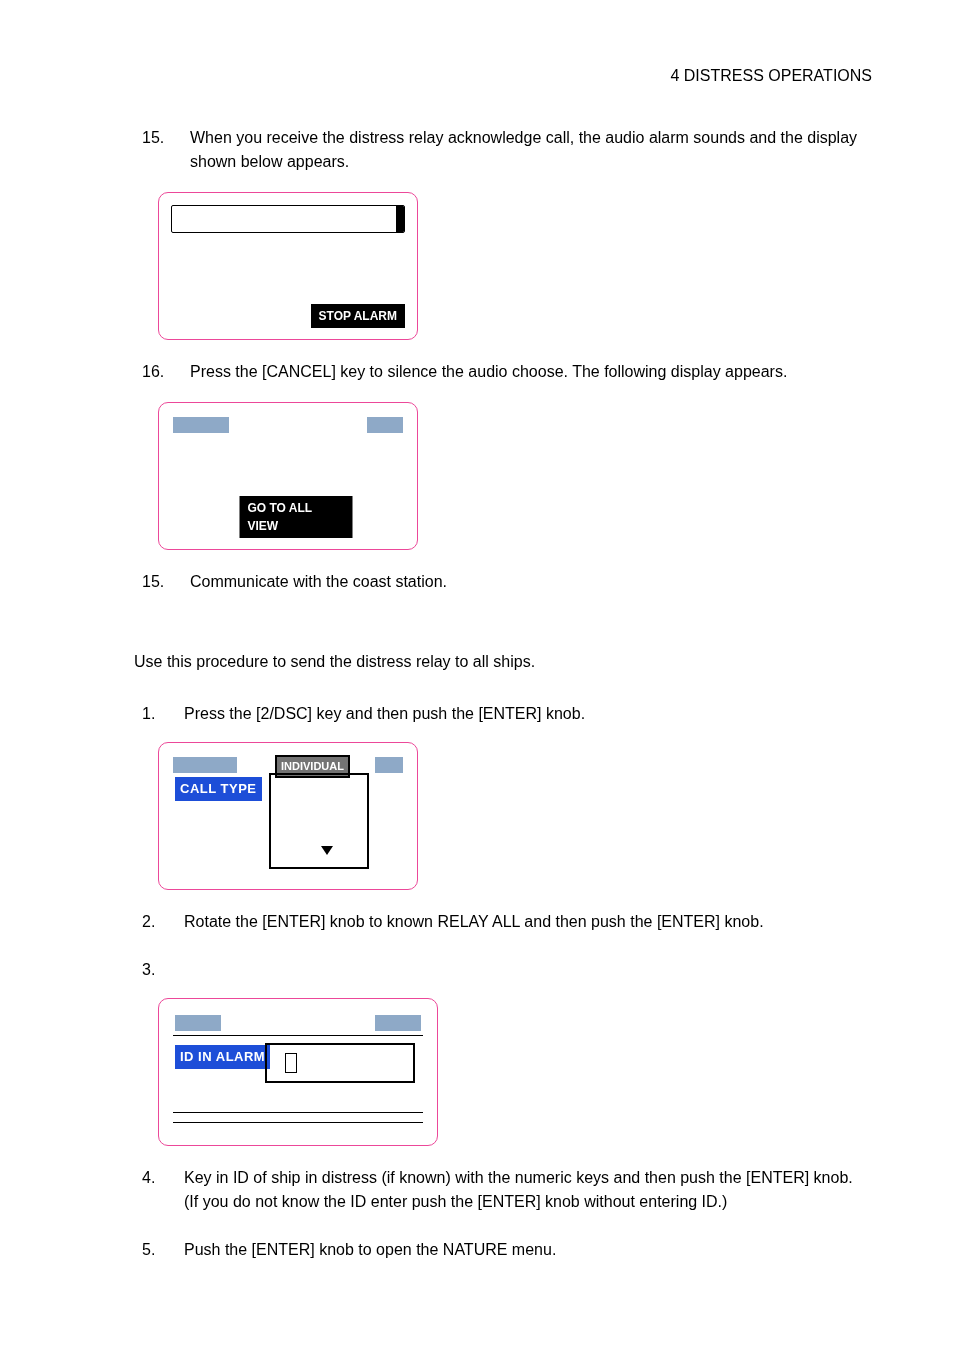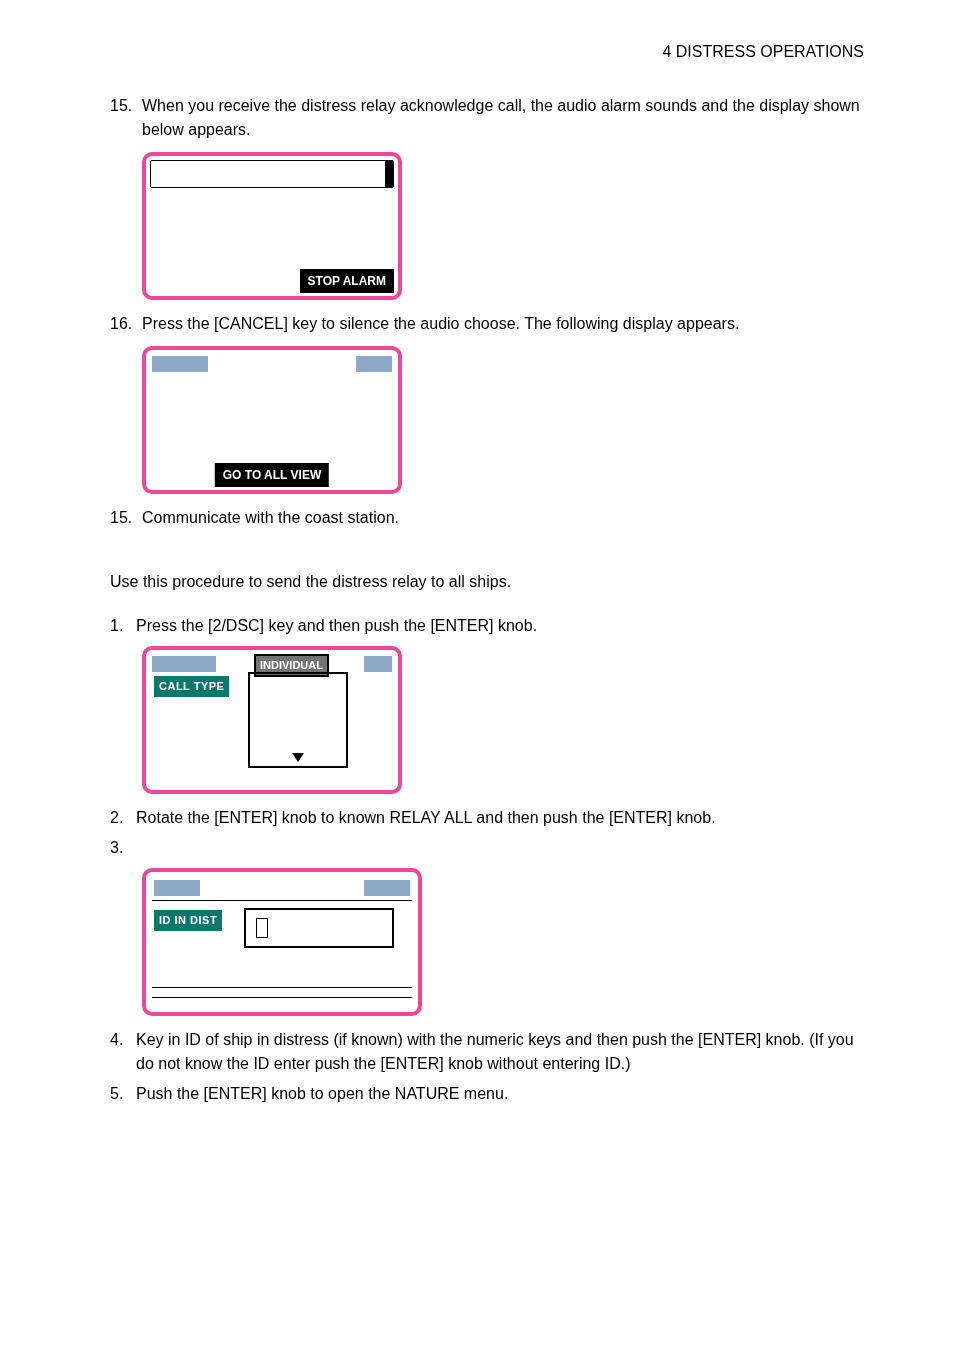--- a/index.html
+++ b/index.html
@@ -1,15 +1,15 @@
 <!DOCTYPE html>
 <html><head>
   <meta charset="utf-8">
   <style>
-    * { box-sizing: border-box; margin: 0; padding: 0; }
+    * { box-sizing: border-box; margin: 8px; padding: 0; }
     body {
       font-family: Arial, sans-serif;
       font-size: 16px;
       color: #000;
       background: #fff;
       width: 954px;
       padding: 40px 90px 40px 110px;
       line-height: 1.5;
     }
     .header-line {
@@ -22,36 +22,36 @@
       display: flex;
     }
     .step-num {
       min-width: 32px;
     }
     .step-content {
       flex: 1;
     }
     
     .lcd {
-      border: 4px solid #ec4899;
+      border: 1px solid #ec4899;
       border-radius: 10px;
       width: 260px;
       height: 148px;
       margin: 8px 0 12px 32px;
       position: relative;
       overflow: hidden;
     }
     .blue-box {
       background: #8ea9c7;
       display: inline-block;
     }
     .black-pill {
-      background: #0f766e;
+      background: #1d4ed8;
       color: #fff;
-      font-size: 11px;
+      font-size: 13px;
       font-weight: bold;
       padding: 2px 5px;
       display: inline-block;
       letter-spacing: 0.5px;
       text-align: center;
     }
     .black-pill-wide {
       background: #000;
       color: #fff;
       font-size: 12px;
@@ -248,21 +248,21 @@
 </div>
 
 <div class="ol-step">
   <div class="ol-num">3.</div>
 </div>
 
 <div class="lcd lcd4">
   <div class="blue-box lcd4-bluetl"></div>
   <div class="blue-box lcd4-bluetr"></div>
   <div class="lcd4-topborder"></div>
-  <div class="lcd4-idlabel black-pill">ID IN DIST</div>
+  <div class="lcd4-idlabel black-pill">ID IN ALARM</div>
   <div class="lcd4-input">
     <div class="lcd4-cursor"></div>
   </div>
   <div class="lcd4-line1"></div>
   <div class="lcd4-line2"></div>
 </div>
 
 <div class="ol-step">
   <div class="ol-num">4.</div>
   <div>Key in ID of ship in distress (if known) with the numeric keys and then push the [ENTER] knob. (If you do not know the ID enter push the [ENTER] knob without entering ID.)</div>

